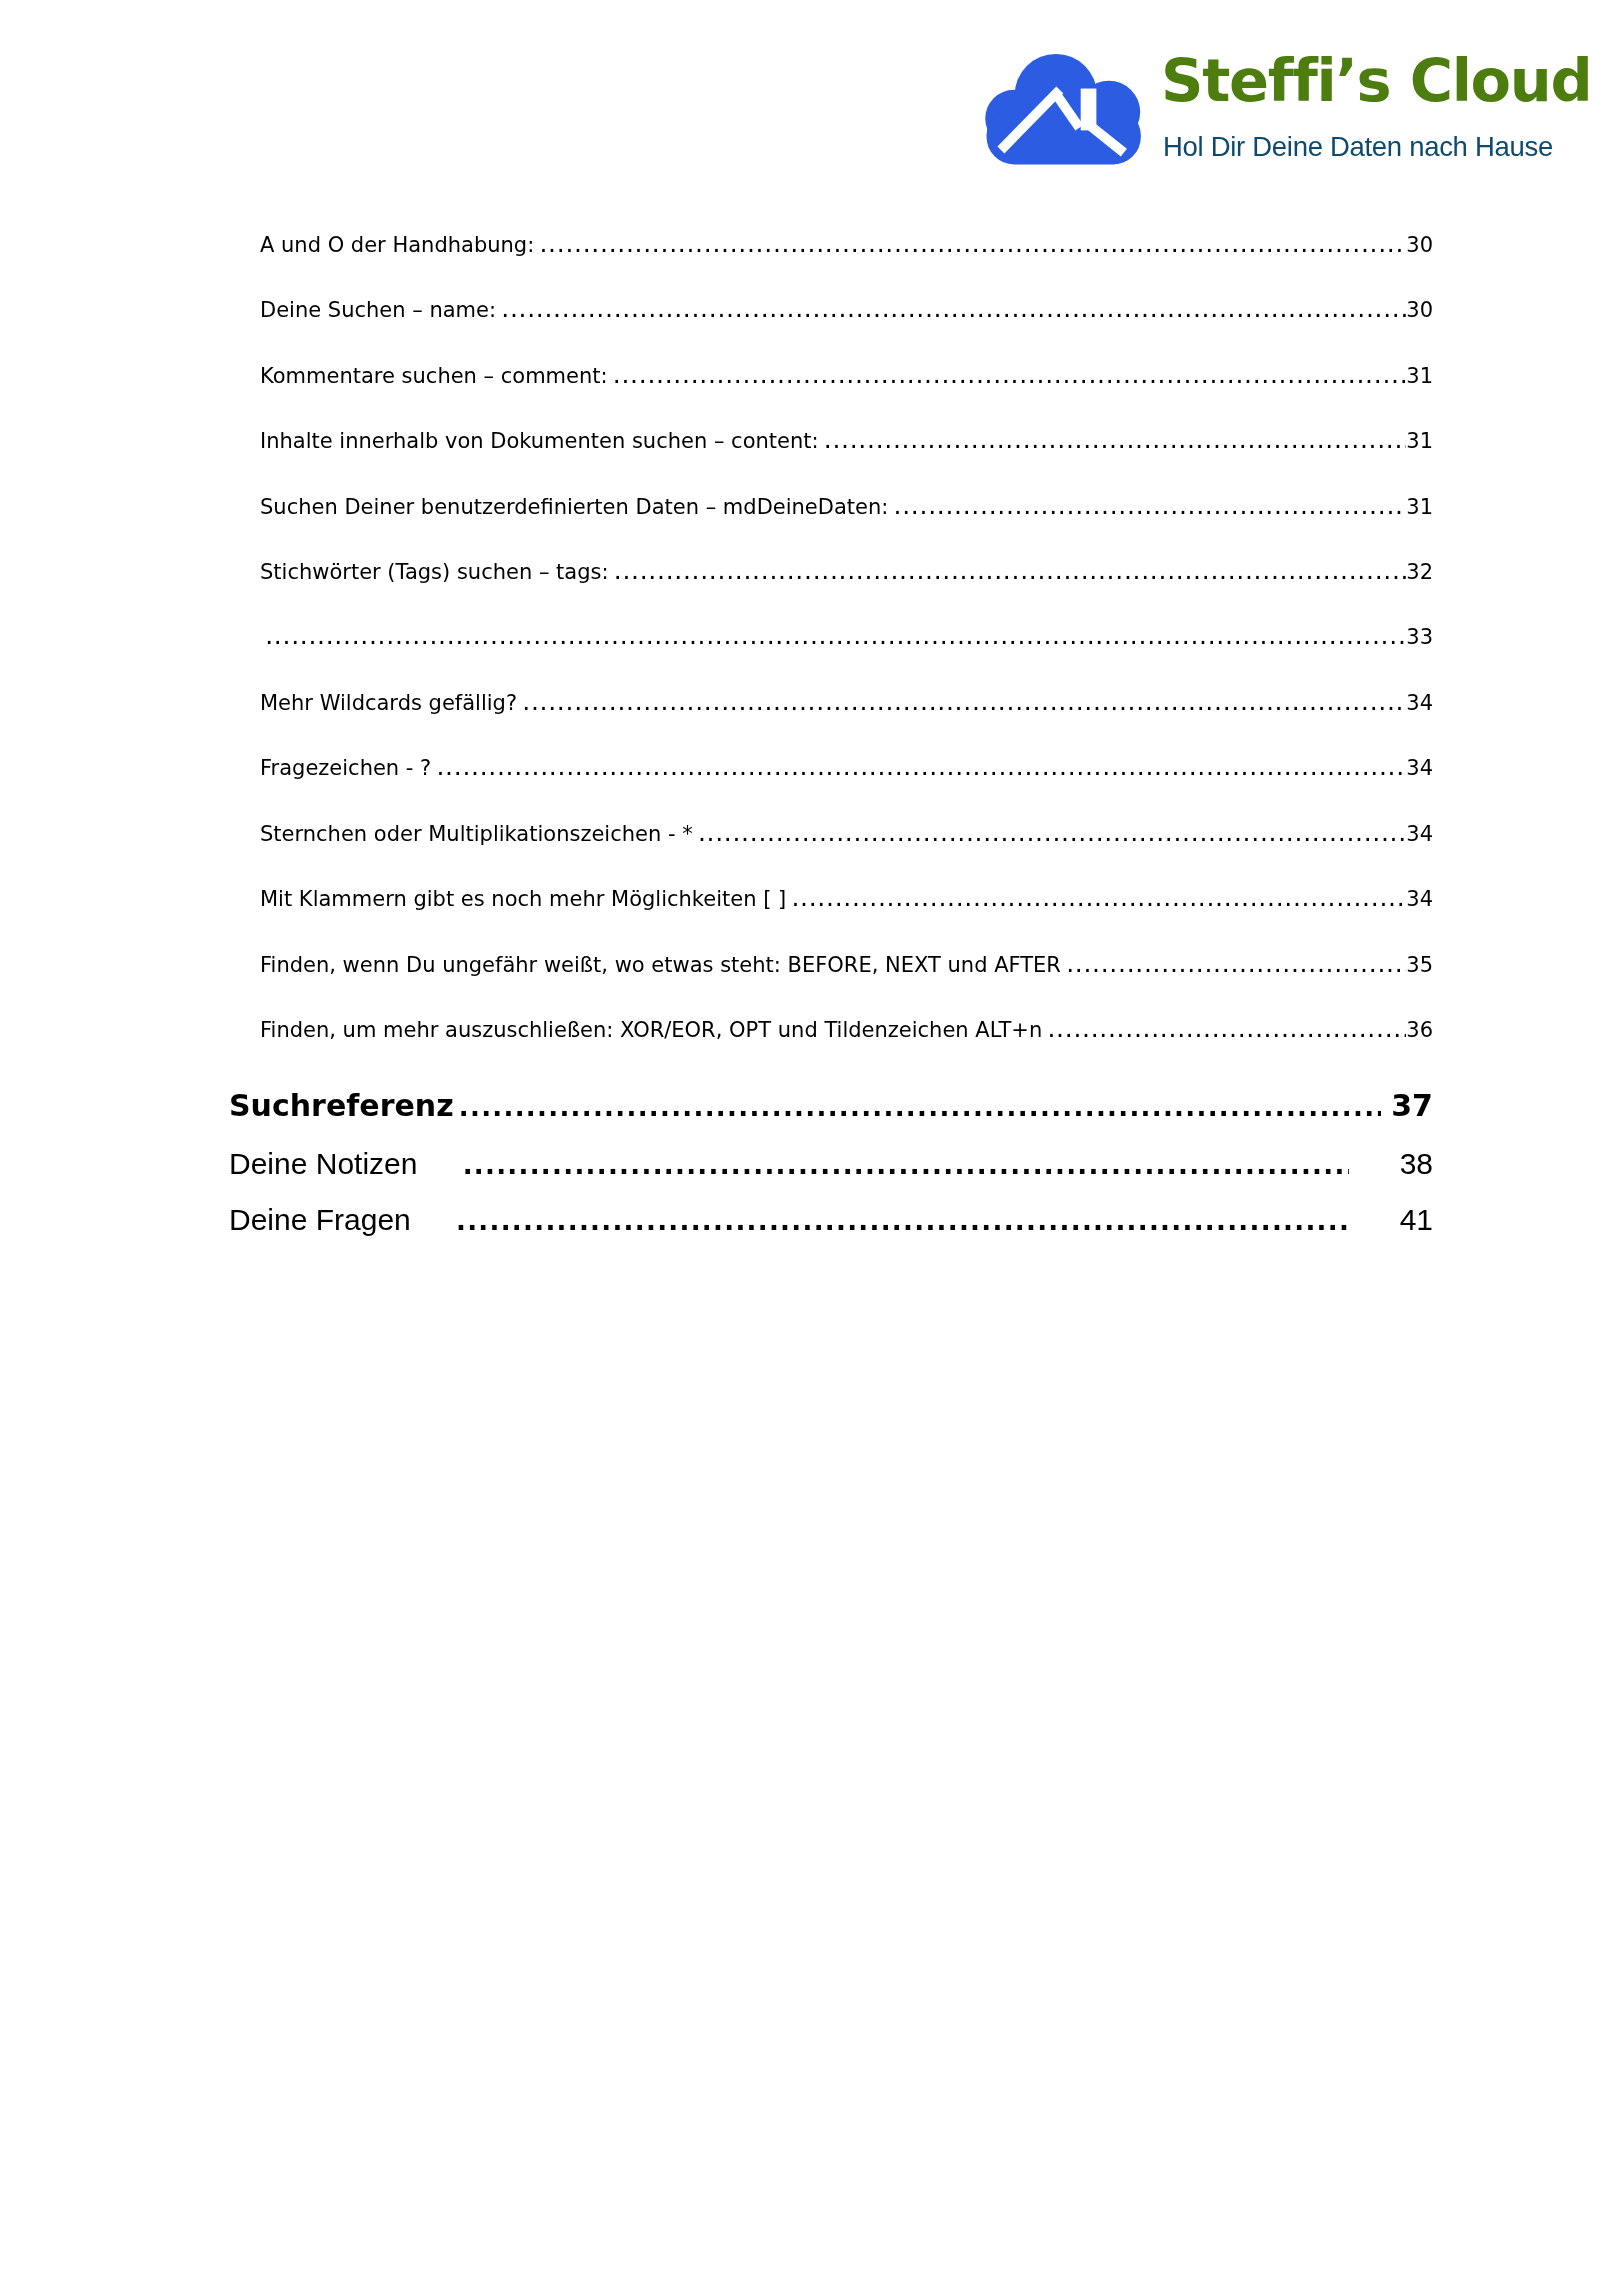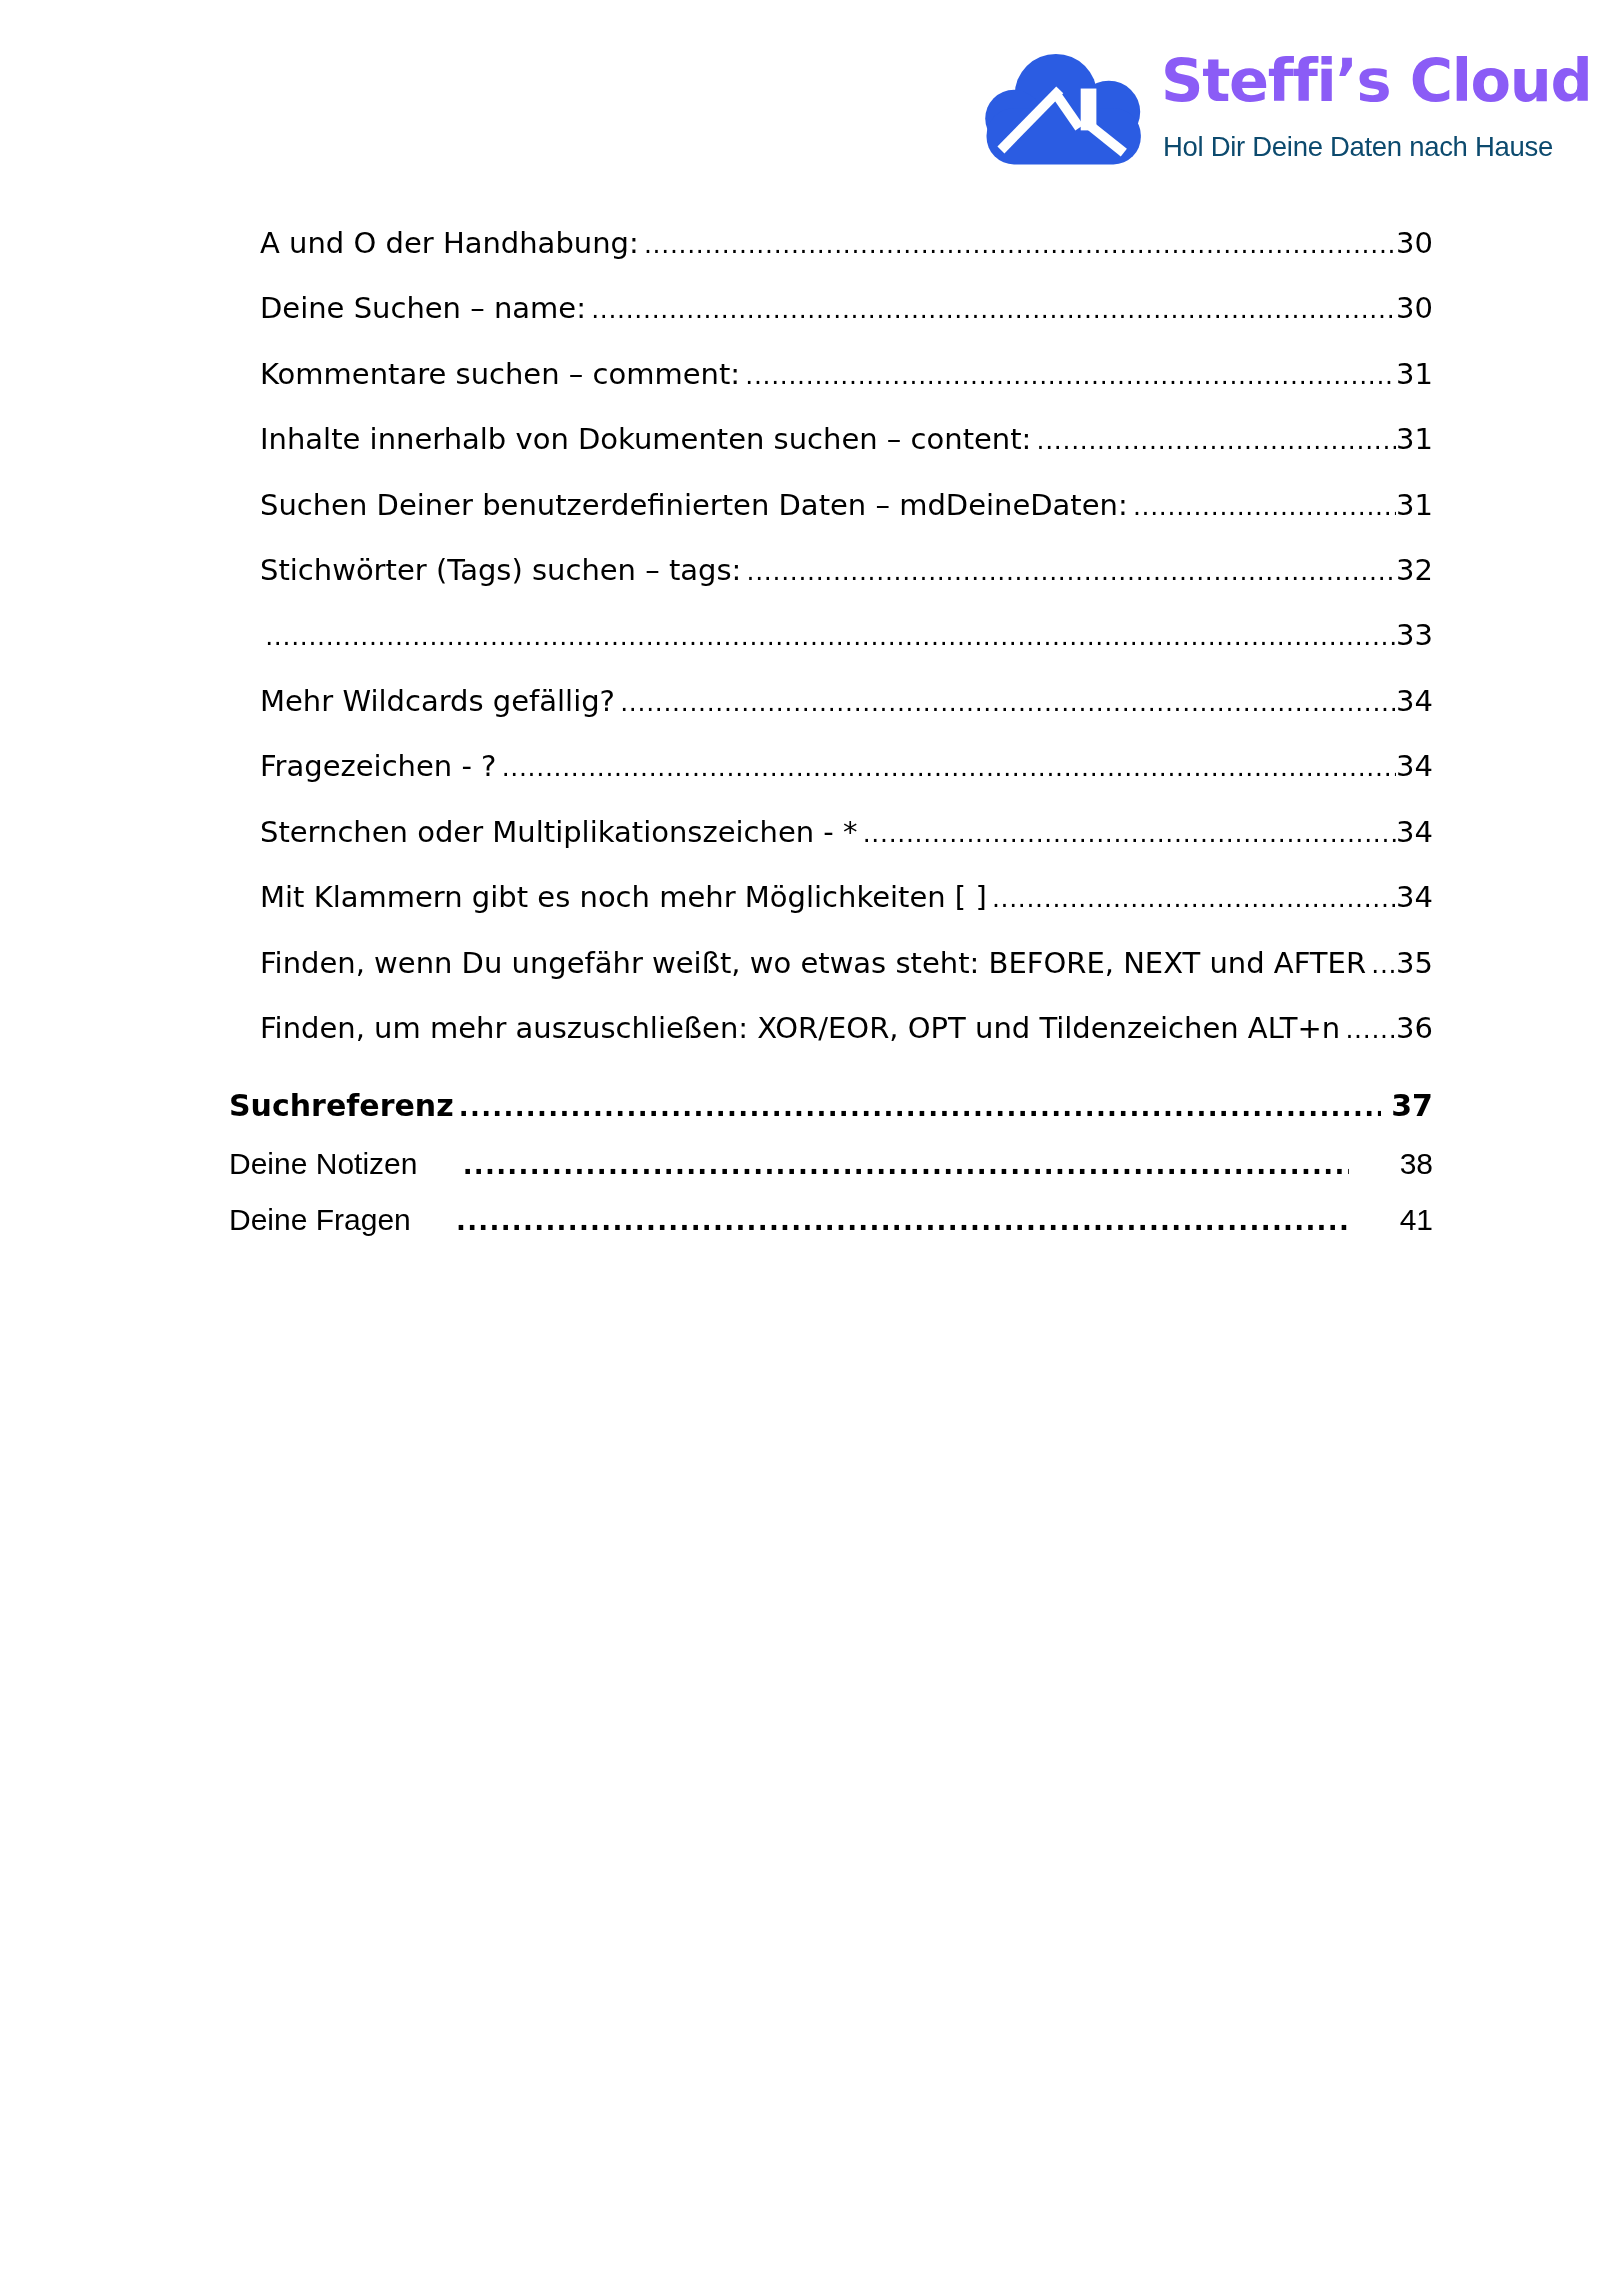--- a/index.html
+++ b/index.html
@@ -12,35 +12,35 @@
     overflow:hidden;
   }
 
   
   .brand { position:absolute; top:41px; left:968px; width:615px; height:137px; }
   .brand-icon { position:absolute; left:7.9px; top:6.5px; width:178px; height:119px; }
   .brand-title {
     position:absolute; left:193px; top:5.2px;
     font-family:"DejaVu Sans", sans-serif;
     font-weight:700; font-size:59px; letter-spacing:-1.3px;
-    color:#8b5cf6; white-space:nowrap;
+    color:#4d7c0f; white-space:nowrap;
   }
   .brand-subtitle {
     position:absolute; left:195px; top:90px;
     font-family:"Liberation Sans", sans-serif;
     font-weight:400; font-size:27.5px; letter-spacing:-0.3px;
     color:#0c4a6e; white-space:nowrap;
   }
 
   
   .toc { position:absolute; left:229px; top:0; width:1204px; }
   .toc-row {
     position:absolute; left:0; width:100%;
     display:flex; align-items:baseline;
-    font-size:29px; line-height:39px; white-space:nowrap;
+    font-size:21px; line-height:39px; white-space:nowrap;
     cursor:pointer;
   }
   .toc-row.sub { padding-left:31px; }
   .toc-label { flex:0 0 auto; }
   .leader {
     flex:1 1 auto; min-width:0; overflow:hidden;
     font-size:25px; letter-spacing:0.7px; padding-left:5.2px;
   }
   .leader::after {
     content:"........................................................................................................................................................................................................................................";

